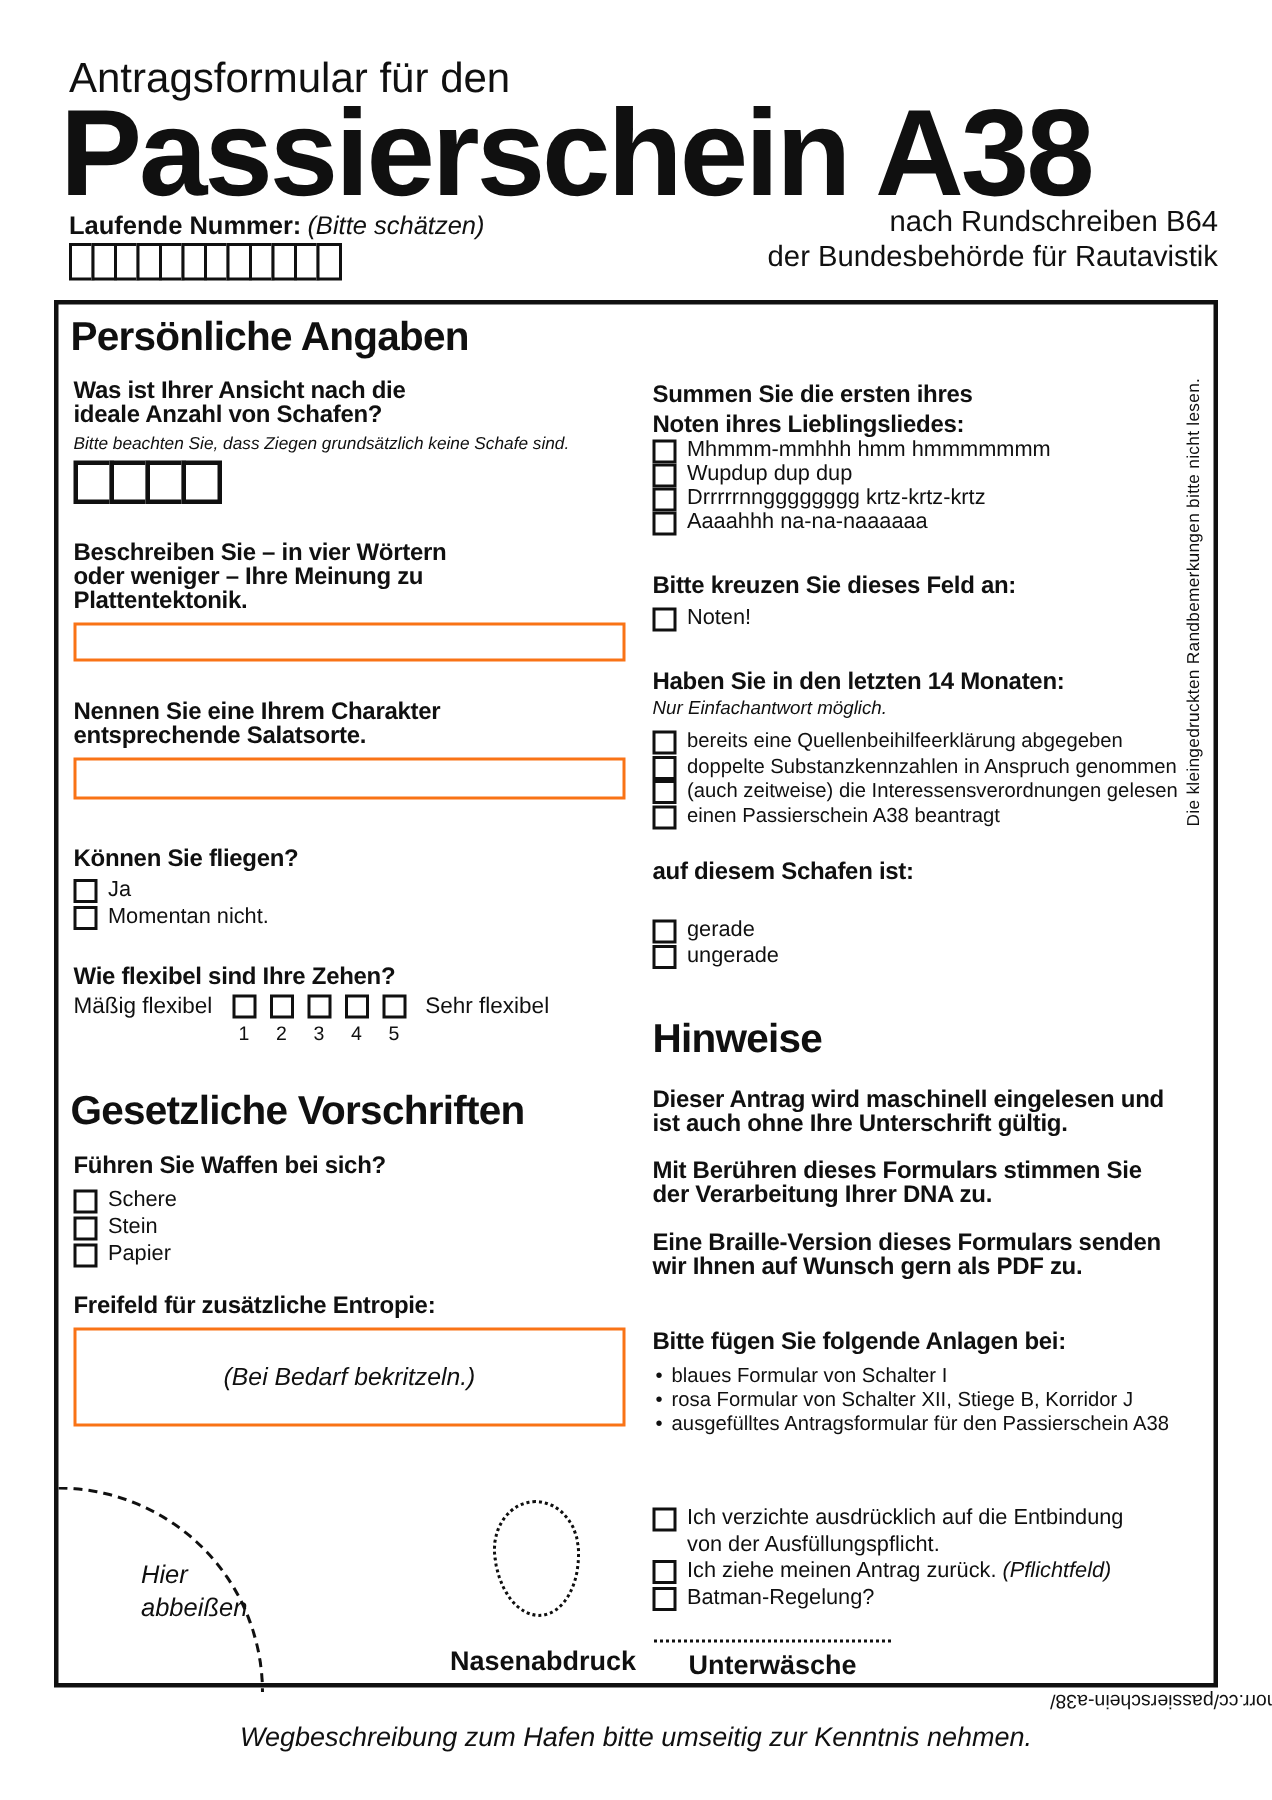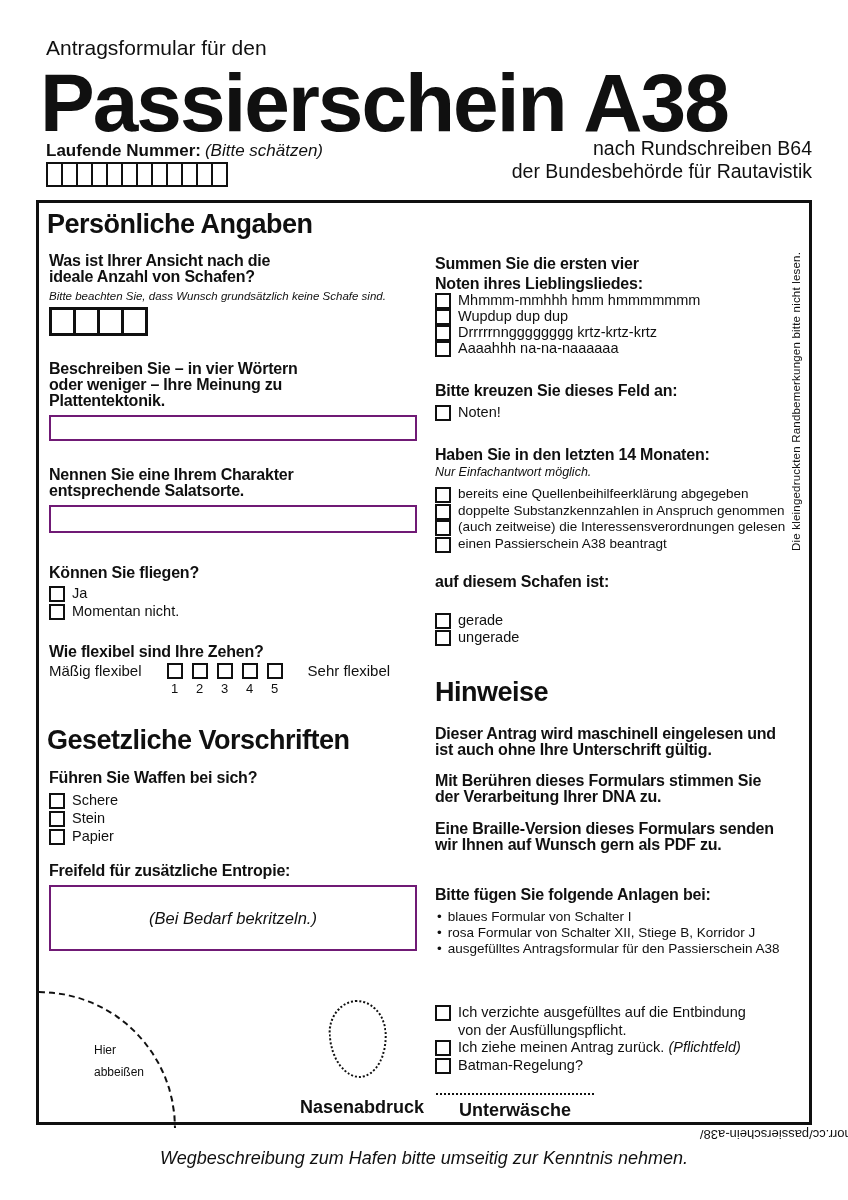--- a/index.html
+++ b/index.html
@@ -5,59 +5,59 @@
   html,body{margin:0;padding:0;}
   body{
     width:848px;height:1200px;position:relative;overflow:hidden;
     background:#ffffff;color:#101010;
     font-family:"Liberation Sans", sans-serif;
     -webkit-font-smoothing:antialiased;
   }
   .abs{position:absolute;}
   .nowrap{white-space:nowrap;}
   
-  .pretitle{font-size:21px;}
+  .pretitle{font-size:28px;}
   .title{font-size:82px;font-weight:bold;letter-spacing:-2px;line-height:1;}
   .serial-line{font-size:17px;}
   .serial-label{font-weight:bold;}
   .serial-hint{font-style:italic;margin-left:4px;}
   .authority{font-size:19.5px;text-align:right;line-height:23px;}
   .cells{display:flex;}
   .cell{width:13px;height:21px;border:2px solid #101010;background:#fff;}
   .cell + .cell{margin-left:-2px;}
   .bigcell{width:21px;height:23px;border:3px solid #101010;background:#fff;}
   .bigcell + .bigcell{margin-left:-3px;}
   
   .form-body{left:36px;top:200px;width:770px;height:919px;border:3px solid #101010;background:#fff;}
   .h1{font-weight:bold;font-size:27px;letter-spacing:-0.5px;}
   .q{font-weight:bold;font-size:16px;line-height:16px;letter-spacing:-0.2px;}
   .note{font-style:italic;font-size:11.5px;}
-  .inputbox{border:2px solid #701a75;background:#fff;}
+  .inputbox{border:2px solid #f97316;background:#fff;}
   .row{display:flex;align-items:flex-start;gap:7px;}
   .cb{display:inline-block;width:12px;height:12px;border:2px solid #101010;background:#fff;flex:none;}
   .lbl{font-size:14.5px;line-height:15px;}
   .lbl-sm{font-size:13.5px;line-height:14px;}
   .entropy-box{display:flex;align-items:center;justify-content:center;}
   .entropy-hint{font-style:italic;font-size:16.5px;}
-  .scale-wrap{display:flex;align-items:flex-start;gap:25px;}
+  .scale-wrap{display:flex;align-items:flex-start;gap:13px;}
   .scale{display:flex;gap:9px;}
   .scale-col{display:flex;flex-direction:column;align-items:center;gap:3px;}
   .scale-num{font-size:13px;line-height:13px;}
   .scale-end{font-size:15px;line-height:16px;}
   .bullet{display:flex;gap:6px;font-size:13.5px;line-height:14px;}
   .bullet::before{content:"•";line-height:14px;}
   .dotted-line{border-top:2px dotted #101010;width:158px;}
   .sig-label{font-weight:bold;font-size:18px;}
   .vert{writing-mode:vertical-rl;transform:rotate(180deg);font-size:11.5px;letter-spacing:0.2px;}
   .upside{transform:rotate(180deg);font-size:13px;}
   .footer{font-style:italic;font-size:18px;width:848px;text-align:center;}
   .bite-clip{overflow:hidden;width:142px;height:137px;left:0;top:788px;}
   .bite-arc{position:absolute;left:-137px;top:0;width:274px;height:274px;box-sizing:border-box;
             border:2px dashed #101010;border-radius:50%;}
-  .bite-text{font-size:12px;line-height:22px;}
+  .bite-text{font-style:italic;font-size:17px;line-height:22px;}
   .nose{width:58px;height:78px;border:2px dotted #101010;box-sizing:border-box;
         border-radius:50% 50% 50% 50% / 43% 43% 57% 57%;transform:rotate(-4deg);}
 </style>
 </head>
 <body>
 
 <div class="abs pretitle nowrap" style="left:46px;top:36px">Antragsformular für den</div>
 <div class="abs title nowrap" style="left:40px;top:62px">Passierschein A38</div>
 
 <div class="abs serial-line nowrap" style="left:46px;top:141px">
@@ -84,21 +84,21 @@
 </div>
 
 <div class="abs form-body">
 
   <div class="abs h1 nowrap" style="left:8px;top:6px">Persönliche Angaben</div>
 
   <div class="abs q nowrap" style="left:10px;top:50px">
     <div>Was ist Ihrer Ansicht nach die</div>
     <div>ideale Anzahl von Schafen?</div>
   </div>
-  <div class="abs note nowrap" style="left:10px;top:87px">Bitte beachten Sie, dass Wunsch grundsätzlich keine Schafe sind.</div>
+  <div class="abs note nowrap" style="left:10px;top:87px">Bitte beachten Sie, dass Ziegen grundsätzlich keine Schafe sind.</div>
   <div class="abs cells" style="left:10px;top:104px">
     <span class="bigcell"></span>
       <span class="bigcell"></span>
       <span class="bigcell"></span>
       <span class="bigcell"></span>
   </div>
 
   <div class="abs q nowrap" style="left:10px;top:158px">
     <div>Beschreiben Sie – in vier Wörtern</div>
     <div>oder weniger – Ihre Meinung zu</div>
@@ -176,21 +176,21 @@
   </div>
   <div class="abs bite-text" style="left:55px;top:836px">
     <div>Hier</div>
     <div>abbeißen</div>
   </div>
 
   <div class="abs nose" style="left:290px;top:797px"></div>
   <div class="abs sig-label nowrap" style="left:261px;top:894px">Nasenabdruck</div>
 
   <div class="abs q nowrap" style="left:396px;top:51px;line-height:20px">
-    <div>Summen Sie die ersten vier</div>
+    <div>Summen Sie die ersten ihres</div>
     <div>Noten ihres Lieblingsliedes:</div>
   </div>
   <div class="abs row" style="left:396px;top:90px">
     <span class="cb"></span>
     <span class="lbl nowrap">Mhmmm-mmhhh hmm hmmmmmmm</span>
   </div>
   <div class="abs row" style="left:396px;top:106px">
     <span class="cb"></span>
     <span class="lbl nowrap">Wupdup dup dup</span>
   </div>
@@ -262,21 +262,21 @@
   <div class="abs bullet nowrap" style="left:398px;top:723px">
     <span>rosa Formular von Schalter XII, Stiege B, Korridor J</span>
   </div>
   <div class="abs bullet nowrap" style="left:398px;top:739px">
     <span>ausgefülltes Antragsformular für den Passierschein A38</span>
   </div>
 
   <div class="abs row" style="left:396px;top:802px">
     <span class="cb"></span>
     <span class="lbl">
-      <span style="display:block" class="nowrap">Ich verzichte ausgefülltes auf die Entbindung</span>
+      <span style="display:block" class="nowrap">Ich verzichte ausdrücklich auf die Entbindung</span>
       <span style="display:block;margin-top:3px" class="nowrap">von der Ausfüllungspflicht.</span>
     </span>
   </div>
   <div class="abs row" style="left:396px;top:837px">
     <span class="cb"></span>
     <span class="lbl nowrap">
       <span>Ich ziehe meinen Antrag zurück.</span>
       <span style="font-style:italic">(Pflichtfeld)</span>
     </span>
   </div>

